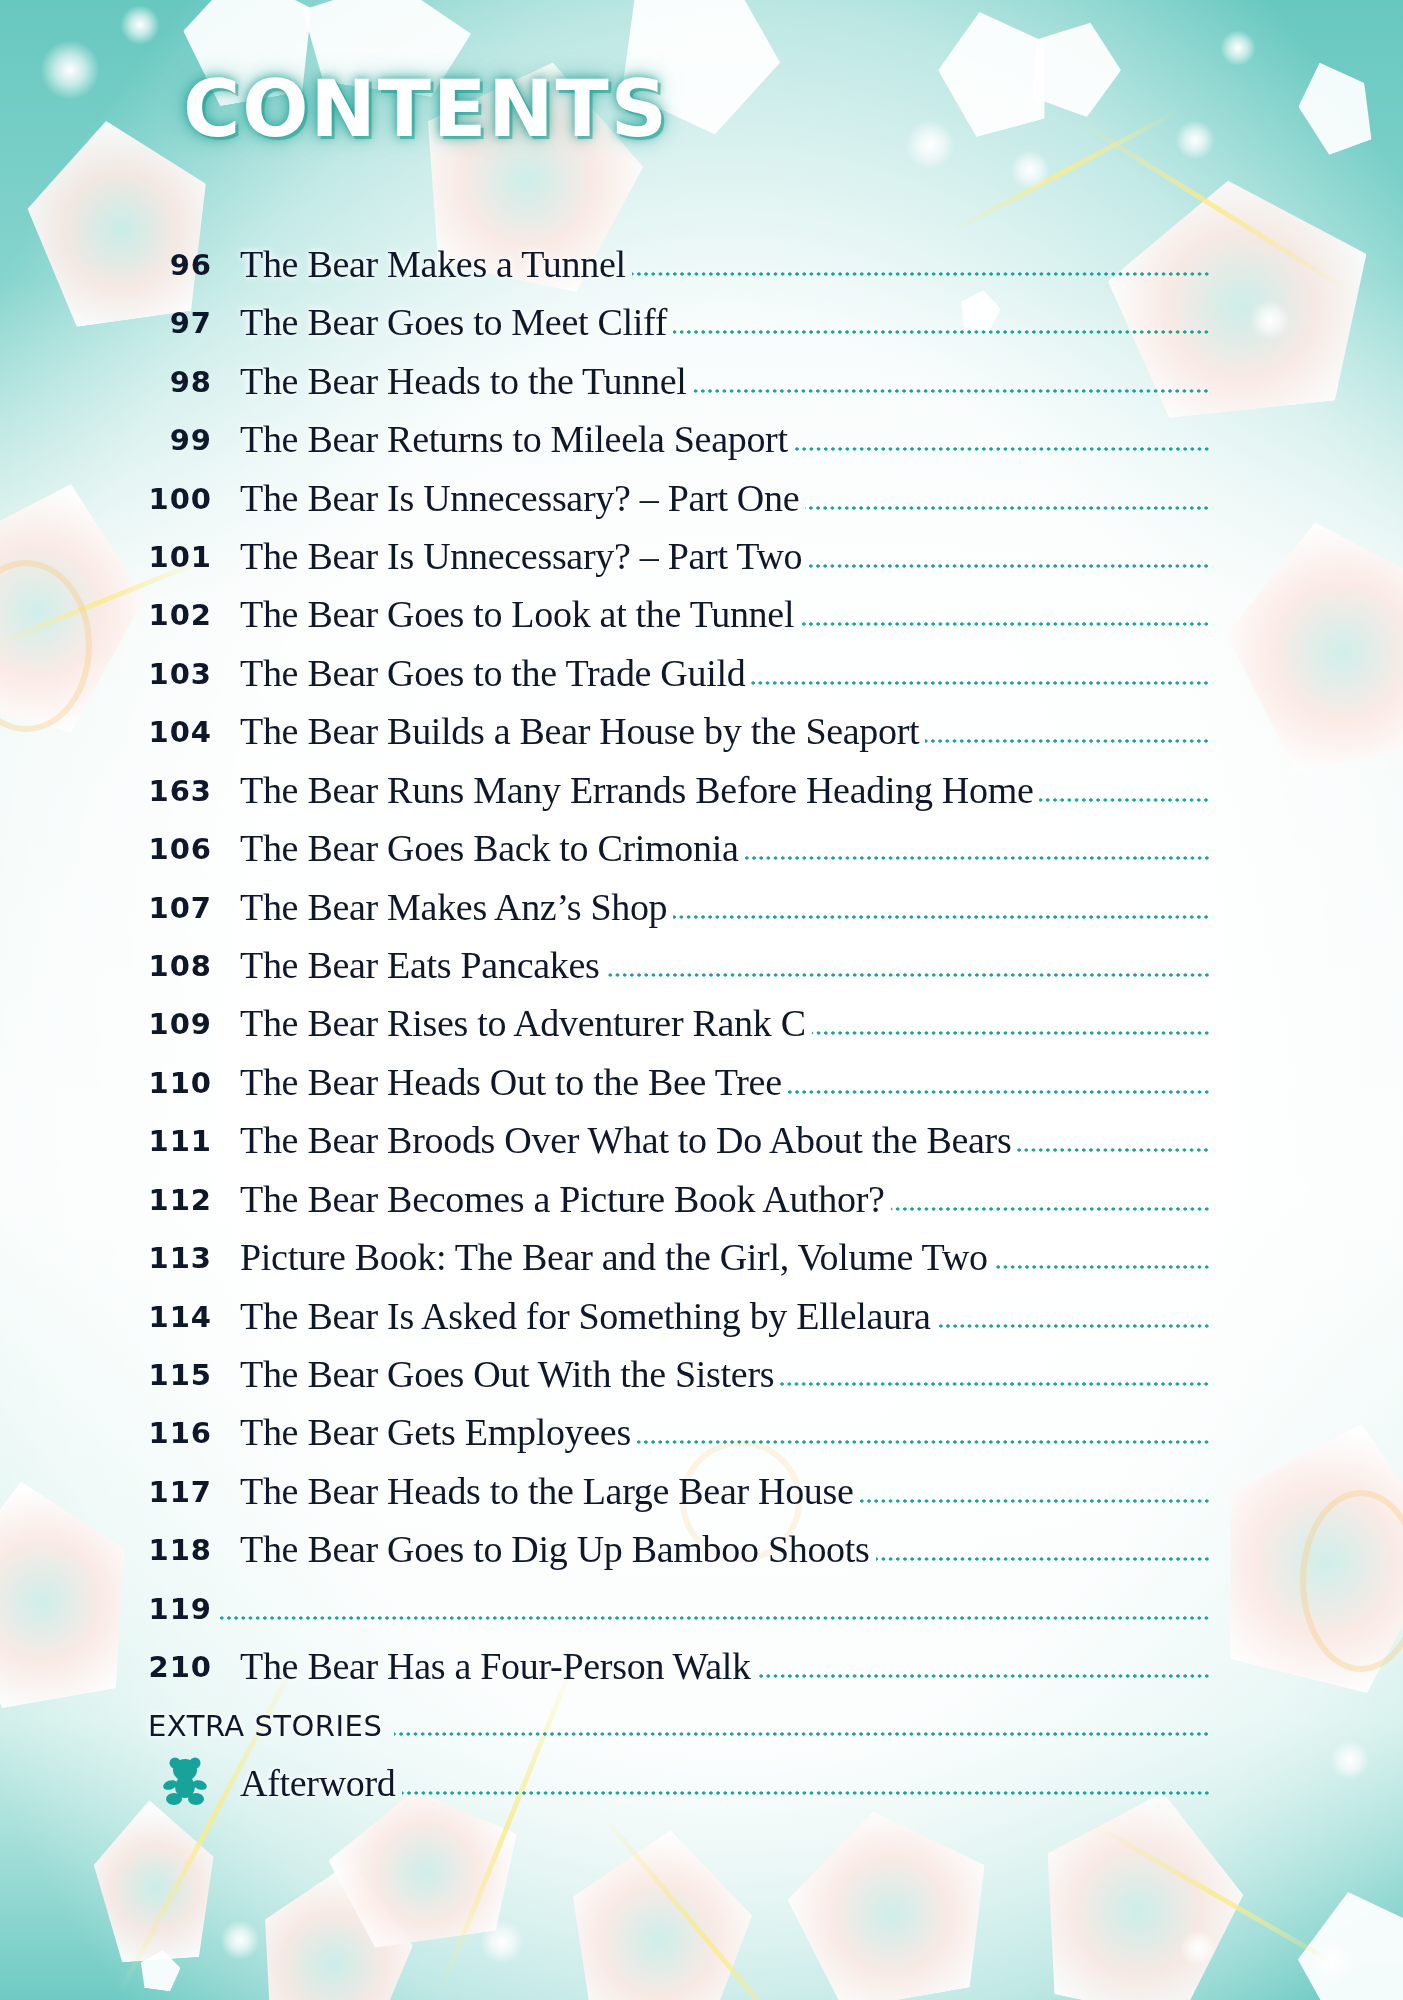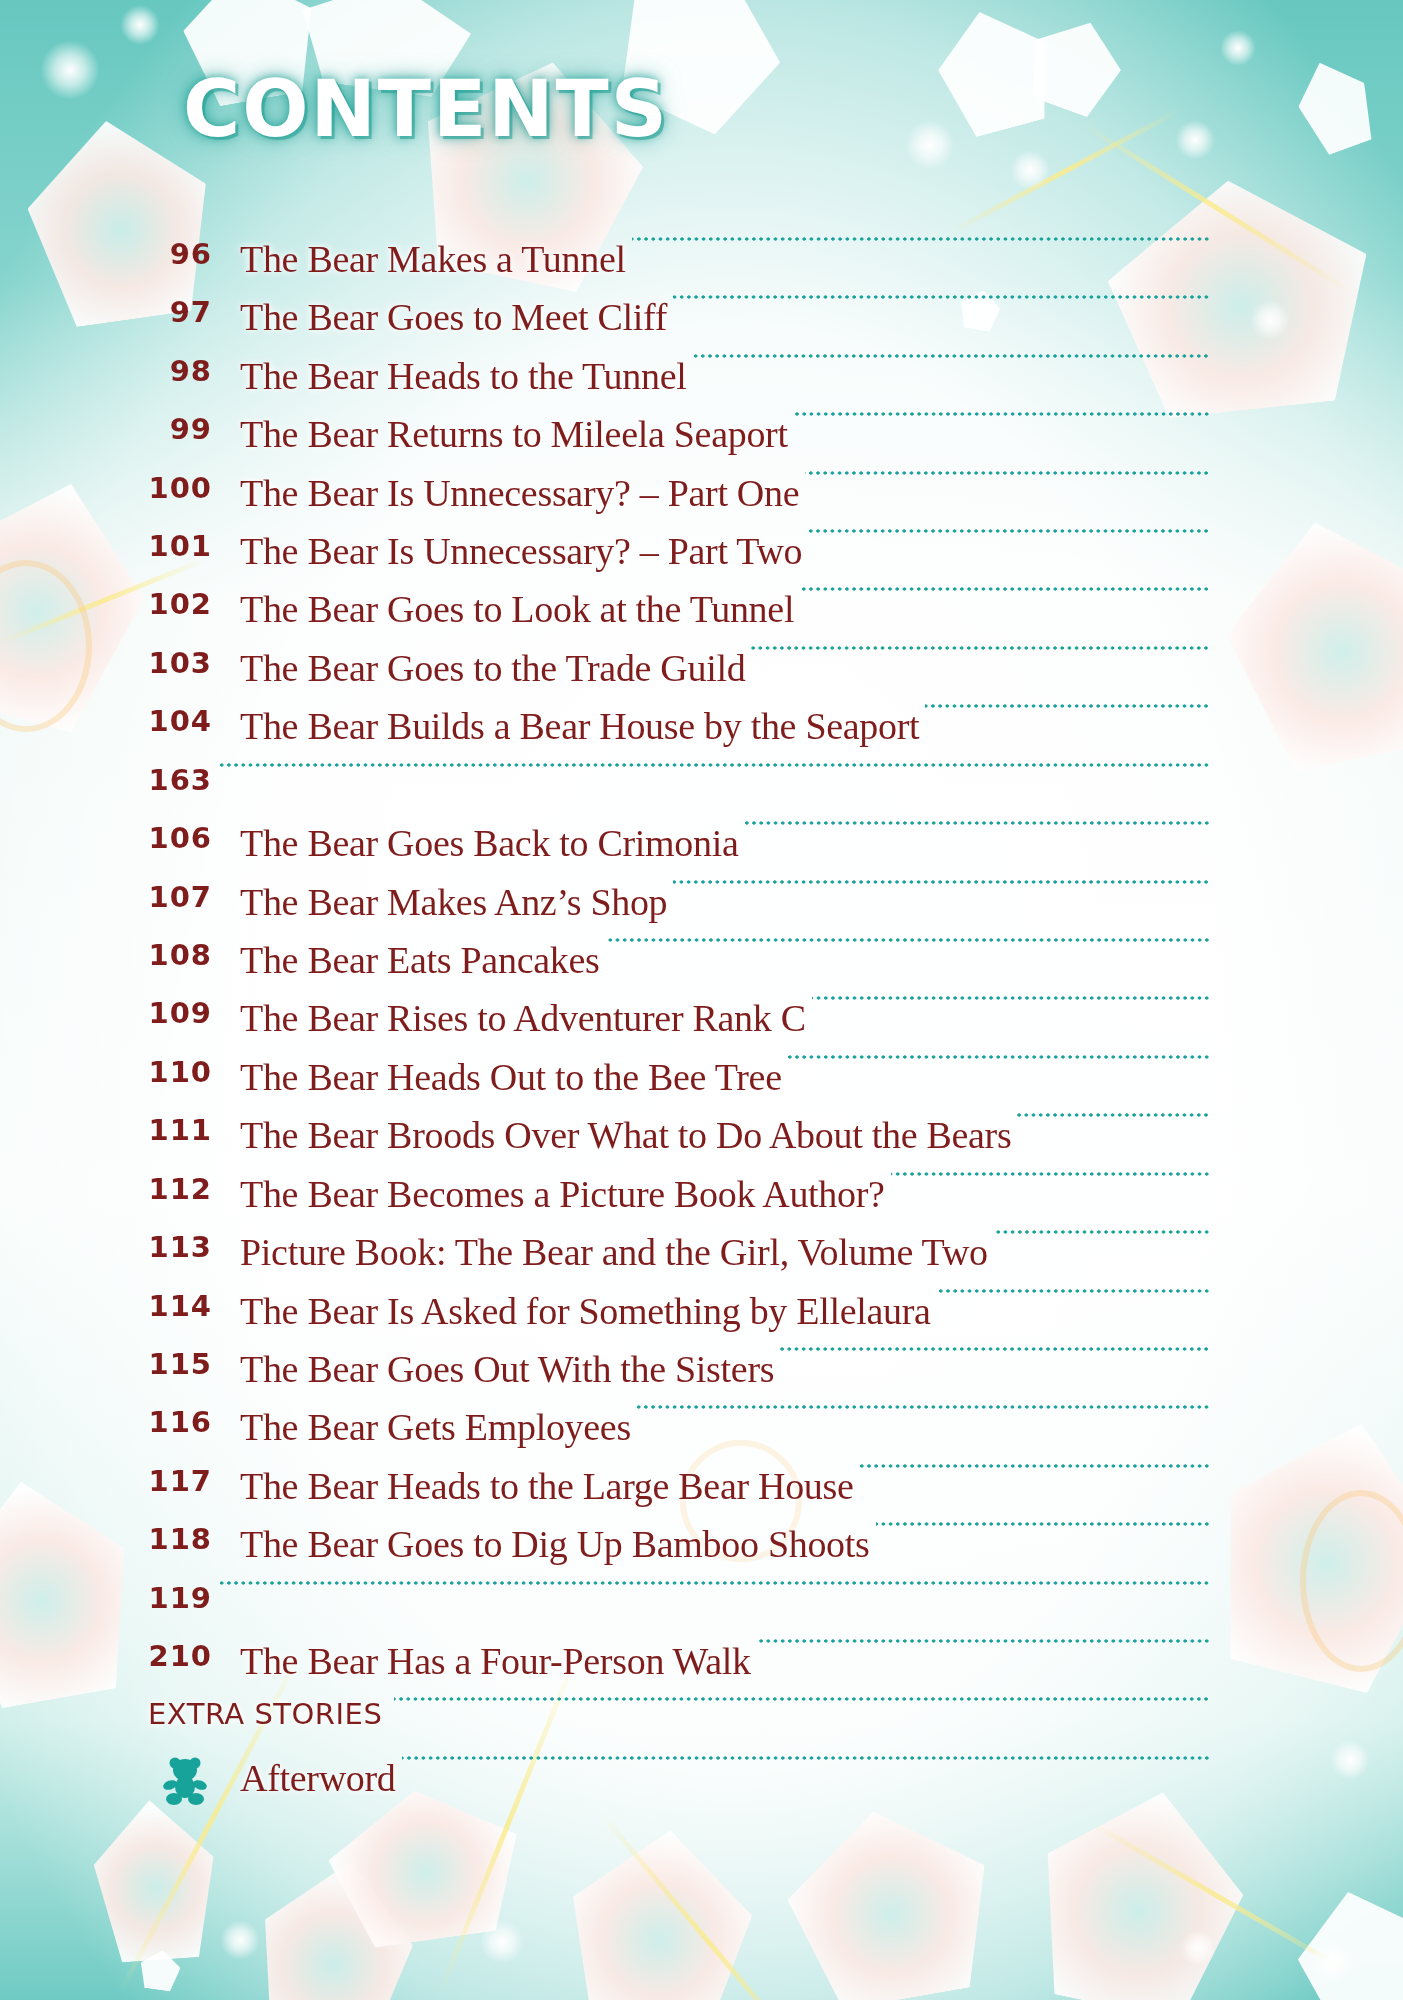--- a/index.html
+++ b/index.html
@@ -40,22 +40,22 @@
   .title {
     position: absolute; left: 183px; top: 70px;
     font-family: "DejaVu Sans", sans-serif; font-weight: bold;
     font-size: 78px; letter-spacing: 2px; color: #ffffff;
     text-shadow: 0 0 10px rgba(30,160,150,0.9), 0 0 22px rgba(30,160,150,0.6), 3px 3px 0 rgba(40,160,150,0.55);
     line-height: 1;
   }
   .toc { position: absolute; left: 0; top: 0; width: 100%; }
   .row {
     position: absolute; left: 140px; width: 1070px; height: 52px;
-    display: flex; 
-    color: #7f1d1d;
+    display: flex; align-items: flex-end;
+    color: #0f172a;
   }
   .num {
     width: 72px; text-align: right; flex: none;
     font-family: "DejaVu Sans", sans-serif; font-weight: bold; font-size: 29px;
     padding-bottom: 7px; letter-spacing: 1px;
   }
   .ttl {
     flex: none; margin-left: 28px; font-size: 38px; white-space: nowrap;
     padding-bottom: 3px; letter-spacing: -0.3px;
     text-shadow: 0 0 6px #ffffff, 0 0 10px #ffffff;
@@ -175,20 +175,21 @@
         <span class="ttl">The Bear Goes to the Trade Guild</span>
         <span class="leader"></span>
       </div>
     <div class="row" style="top:704px">
         <span class="num">104</span>
         <span class="ttl">The Bear Builds a Bear House by the Seaport</span>
         <span class="leader"></span>
       </div>
     <div class="row" style="top:763px">
         <span class="num">163</span>
+        <span class="ttl">The Bear Runs Many Errands Before Heading Home</span>
         <span class="leader"></span>
       </div>
     <div class="row" style="top:821px">
         <span class="num">106</span>
         <span class="ttl">The Bear Goes Back to Crimonia</span>
         <span class="leader"></span>
       </div>
     <div class="row" style="top:880px">
         <span class="num">107</span>
         <span class="ttl">The Bear Makes Anz’s Shop</span>

